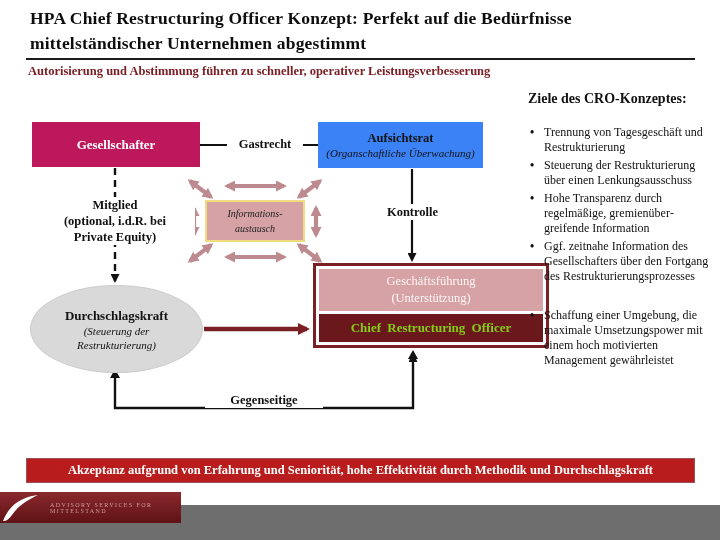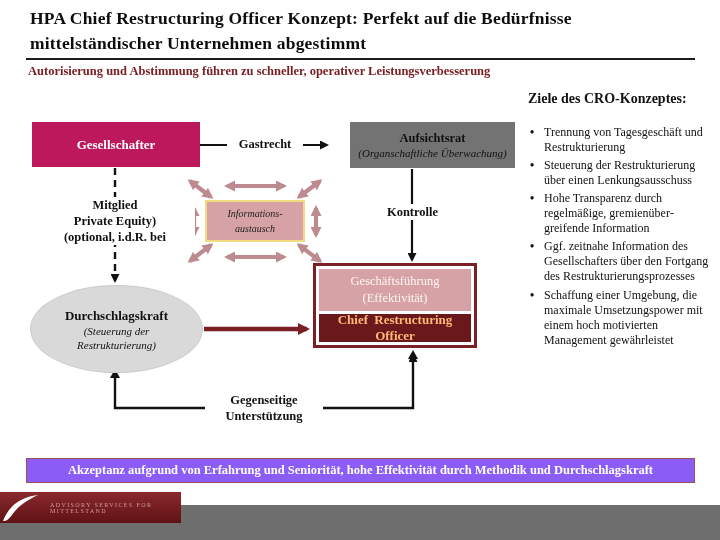--- a/index.html
+++ b/index.html
@@ -11,53 +11,53 @@
   .title-rule{position:absolute;left:26px;top:58px;width:669px;height:2px;background:#1c1c1c;}
   .subtitle{position:absolute;left:28px;top:64px;width:660px;font-size:12.5px;font-weight:bold;
             color:#7a2025;}
   
   .connectors{position:absolute;left:0;top:0;width:720px;height:540px;z-index:1;}
   
   .node{position:absolute;z-index:2;display:flex;flex-direction:column;align-items:center;
         justify-content:center;text-align:center;box-sizing:border-box;}
   .gesellschafter{left:32px;top:122px;width:168px;height:45px;background:#be185d;
                   color:#fff;font-weight:bold;font-size:13px;}
-  .aufsichtsrat{left:350px;top:122px;width:165px;height:46px;background:#737373;}
+  .aufsichtsrat{left:318px;top:122px;width:165px;height:46px;background:#3b82f6;}
   .aufsichtsrat .b1{font-weight:bold;font-size:12.5px;line-height:15px;}
   .aufsichtsrat .b2{font-style:italic;font-size:11px;line-height:14px;}
   .infobox{left:205px;top:200px;width:100px;height:42px;background:#d7a2a6;
            border:2px solid #f0dc7e;font-style:italic;font-size:10px;line-height:15px;color:#222;}
   .ellipse{left:30px;top:285px;width:173px;height:88px;background:#d9d9d9;border:1px solid #cccccc;
            border-radius:50%;}
   .ellipse .b1{font-weight:bold;font-size:13px;line-height:17px;}
   .ellipse .b2{font-style:italic;font-size:11px;line-height:14px;}
-  .cro-outer{left:313px;top:263px;width:164px;height:85px;background:#fff;
+  .cro-outer{left:313px;top:263px;width:236px;height:85px;background:#fff;
              border:3px solid #7a2025;padding:3px;justify-content:flex-start;}
   .gf-box{width:100%;height:42px;background:#d7a2a6;color:#fdf5f5;font-size:12.5px;line-height:17px;
           display:flex;flex-direction:column;align-items:center;justify-content:center;}
-  .cro-box{width:100%;height:28px;margin-top:3px;background:#6b181c;color:#fdba74;font-weight:bold;
+  .cro-box{width:100%;height:28px;margin-top:3px;background:#6b181c;color:#84cc16;font-weight:bold;
            font-size:13px;word-spacing:3px;display:flex;align-items:center;justify-content:center;}
   
   .lbl{position:absolute;z-index:3;background:#fff;text-align:center;font-weight:bold;
        font-size:12.5px;line-height:16px;}
   .lbl-gastrecht{left:227px;top:136px;width:76px;}
   .lbl-mitglied{left:35px;top:197px;width:160px;text-align:center;}
   .lbl-kontrolle{left:375px;top:204px;width:75px;}
   .lbl-gegenseitig{left:205px;top:392px;width:118px;}
   .lbl .ln{display:block;}
   
   .sidebar{position:absolute;left:528px;top:91px;width:184px;z-index:2;}
   .sidebar-heading{font-weight:bold;font-size:14px;margin:0 0 18px 0;}
   .goal-list{list-style:none;margin:0;padding:0;font-size:12px;line-height:15px;}
   .goal-list li{position:relative;padding-left:16px;margin-bottom:3px;}
   .goal-list li::before{content:"\2022";position:absolute;left:2px;top:0;font-weight:bold;}
-  .goal-list li:nth-child(5){margin-top:4px;}
+  .goal-list li:nth-child(5){margin-top:24px;}
   
   .banner{position:absolute;left:26px;top:458px;width:669px;height:25px;box-sizing:border-box;
-          background:#8b5cf6;border:1px solid #9a5257;color:#fff;font-weight:bold;font-size:12.5px;
+          background:#b91c1c;border:1px solid #9a5257;color:#fff;font-weight:bold;font-size:12.5px;
           display:flex;align-items:center;justify-content:center;z-index:2;}
   .footer-bar{position:absolute;left:0;top:505px;width:720px;height:35px;background:#6e6e6e;z-index:1;}
   .logo{position:absolute;left:0;top:492px;width:181px;height:31px;z-index:2;
         background:linear-gradient(#8a292d,#5f1215);display:flex;align-items:center;}
   .logo-swoosh{position:absolute;left:2px;top:1px;}
   .logo-text{margin-left:50px;display:flex;flex-direction:column;align-items:flex-start;}
   .logo-title{font-variant:small-caps;font-weight:bold;font-size:13px;letter-spacing:.5px;color:#fff;
               border-bottom:1px solid #e5d2d2;padding-bottom:1px;line-height:14px;}
   .logo-sub{font-size:6px;letter-spacing:1.4px;text-transform:uppercase;color:#cf9a9a;margin-top:1px;}
 </style>
@@ -126,37 +126,36 @@
 
   <div class="node ellipse">
     <span class="b1">Durchschlagskraft</span>
     <span class="b2">(Steuerung der</span>
     <span class="b2">Restrukturierung)</span>
   </div>
 
   <div class="node cro-outer">
     <div class="gf-box">
       <span>Geschäftsführung</span>
-      <span>(Effektivität)</span>
+      <span>(Unterstützung)</span>
     </div>
     <div class="cro-box">
       <span>Chief Restructuring Officer</span>
     </div>
   </div>
 
   <div class="lbl lbl-gastrecht">Gastrecht</div>
   <div class="lbl lbl-mitglied">
     <span class="ln">Mitglied</span>
+    <span class="ln">(optional, i.d.R. bei</span>
     <span class="ln">Private Equity)</span>
-    <span class="ln">(optional, i.d.R. bei</span>
   </div>
   <div class="lbl lbl-kontrolle">Kontrolle</div>
   <div class="lbl lbl-gegenseitig">
     <span class="ln">Gegenseitige</span>
-    <span class="ln">Unterstützung</span>
   </div>
 
   <div class="sidebar">
     <p class="sidebar-heading">Ziele des CRO-Konzeptes:</p>
     <ul class="goal-list">
       <li>Trennung von Tagesgeschäft und Restrukturierung</li>
       <li>Steuerung der Restrukturie­rung über einen Lenkungs­ausschuss</li>
       <li>Hohe Transparenz durch regelmäßige, gremienüber­greifende Information</li>
       <li>Ggf. zeitnahe Information des Gesellschafters über den Fortgang des Restrukturie­rungsprozesses</li>
       <li>Schaffung einer Umgebung, die maximale Umsetzungs­power mit einem hoch motivierten Management gewährleistet</li>

